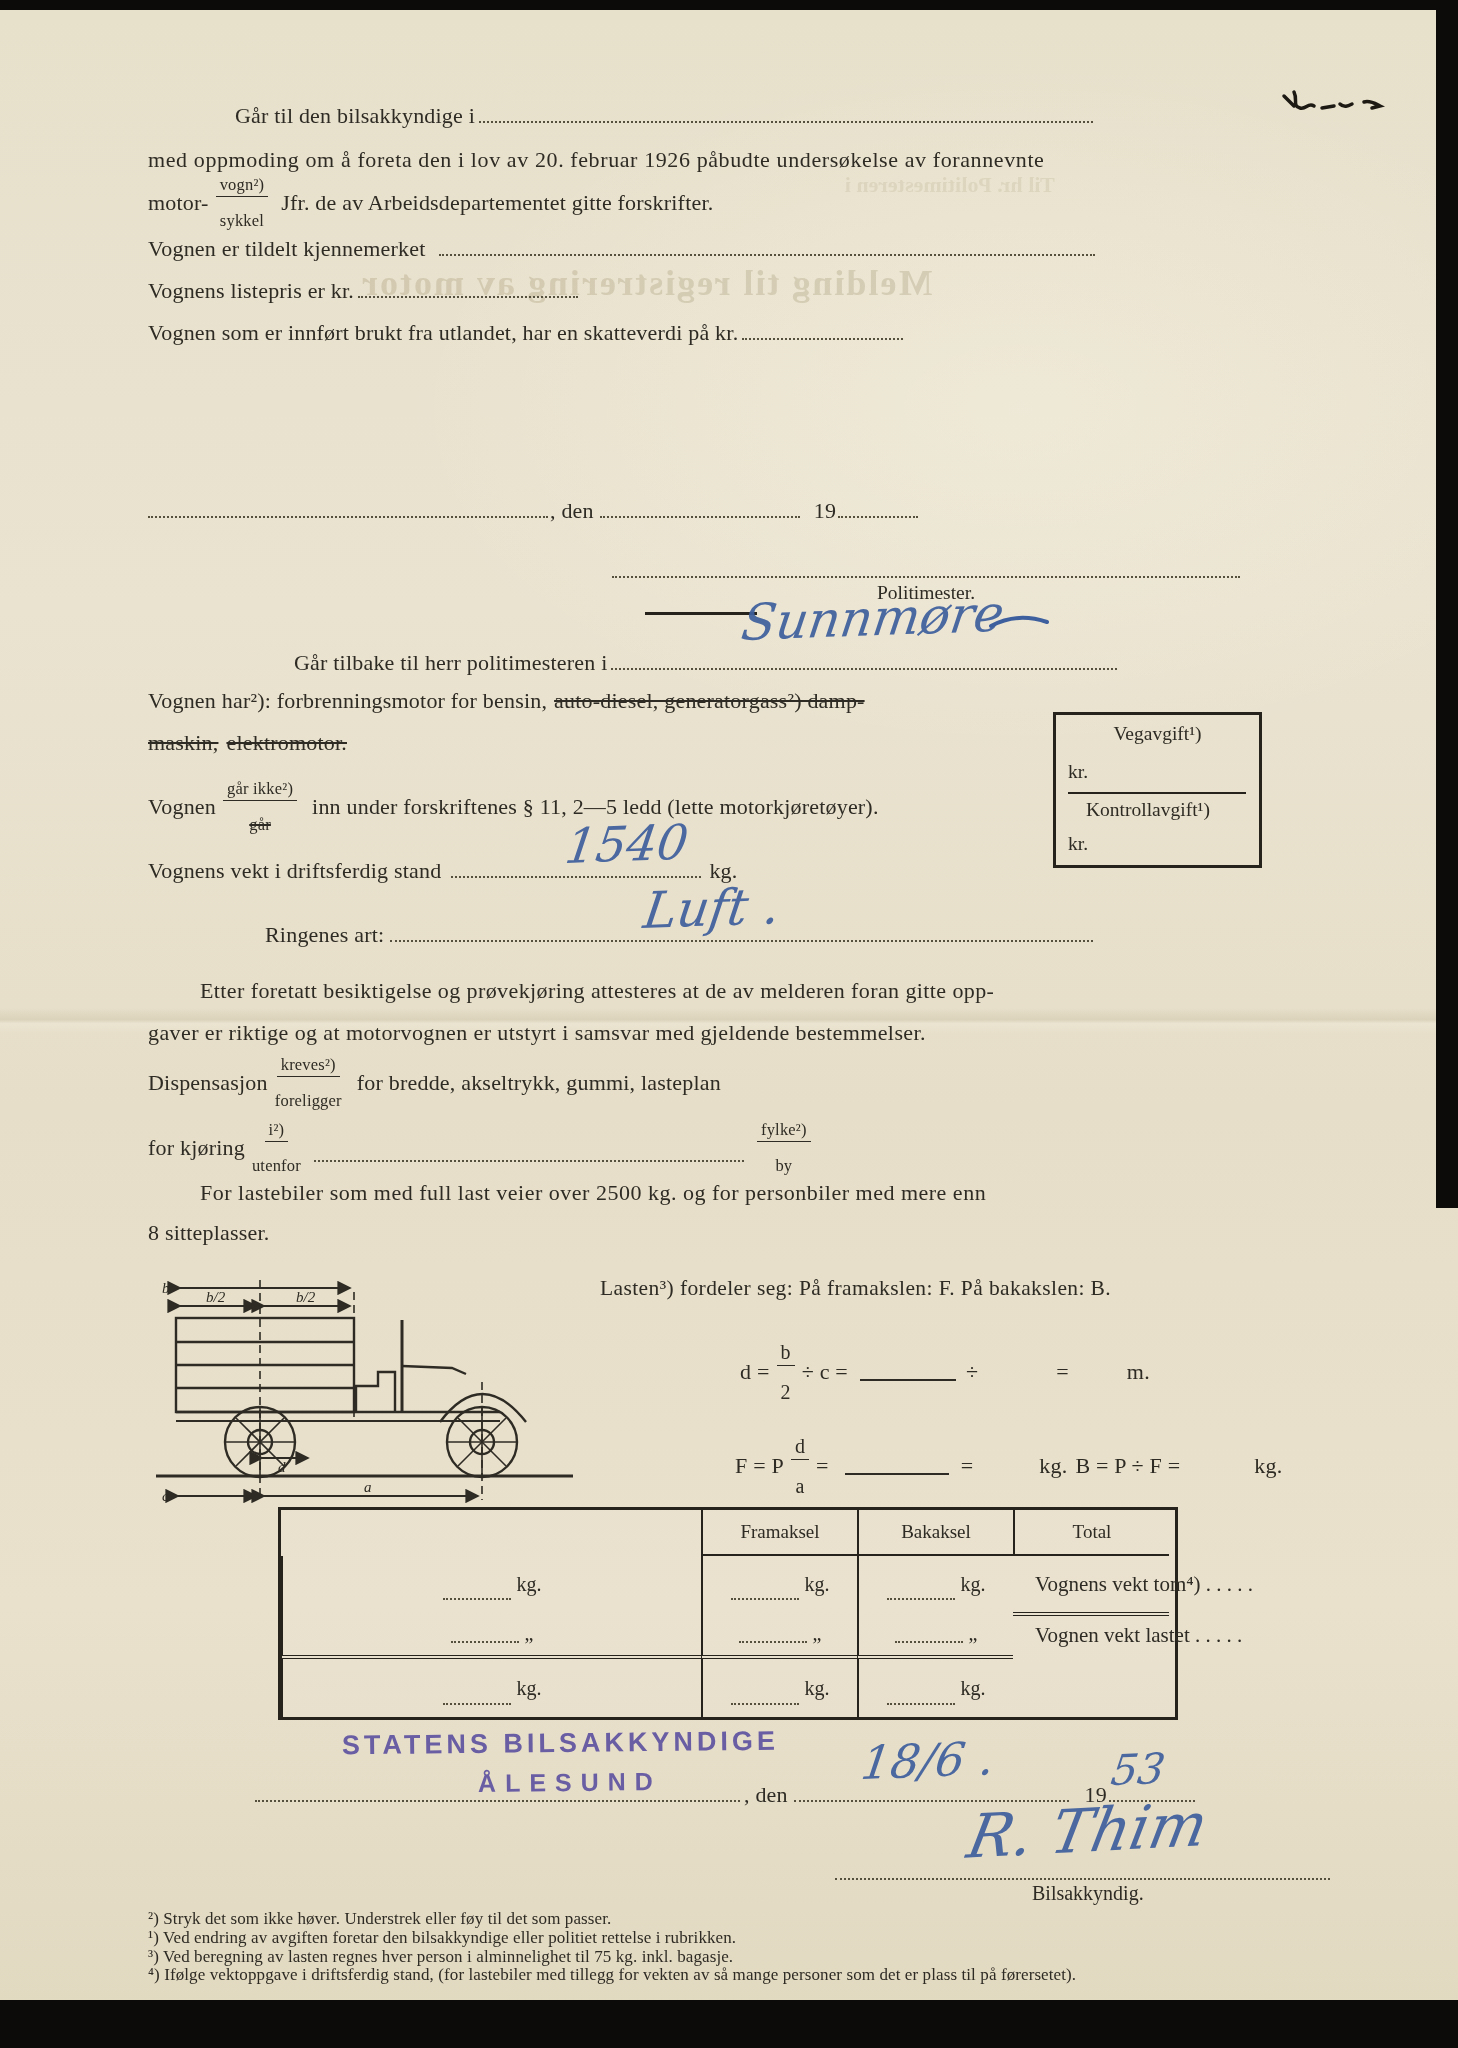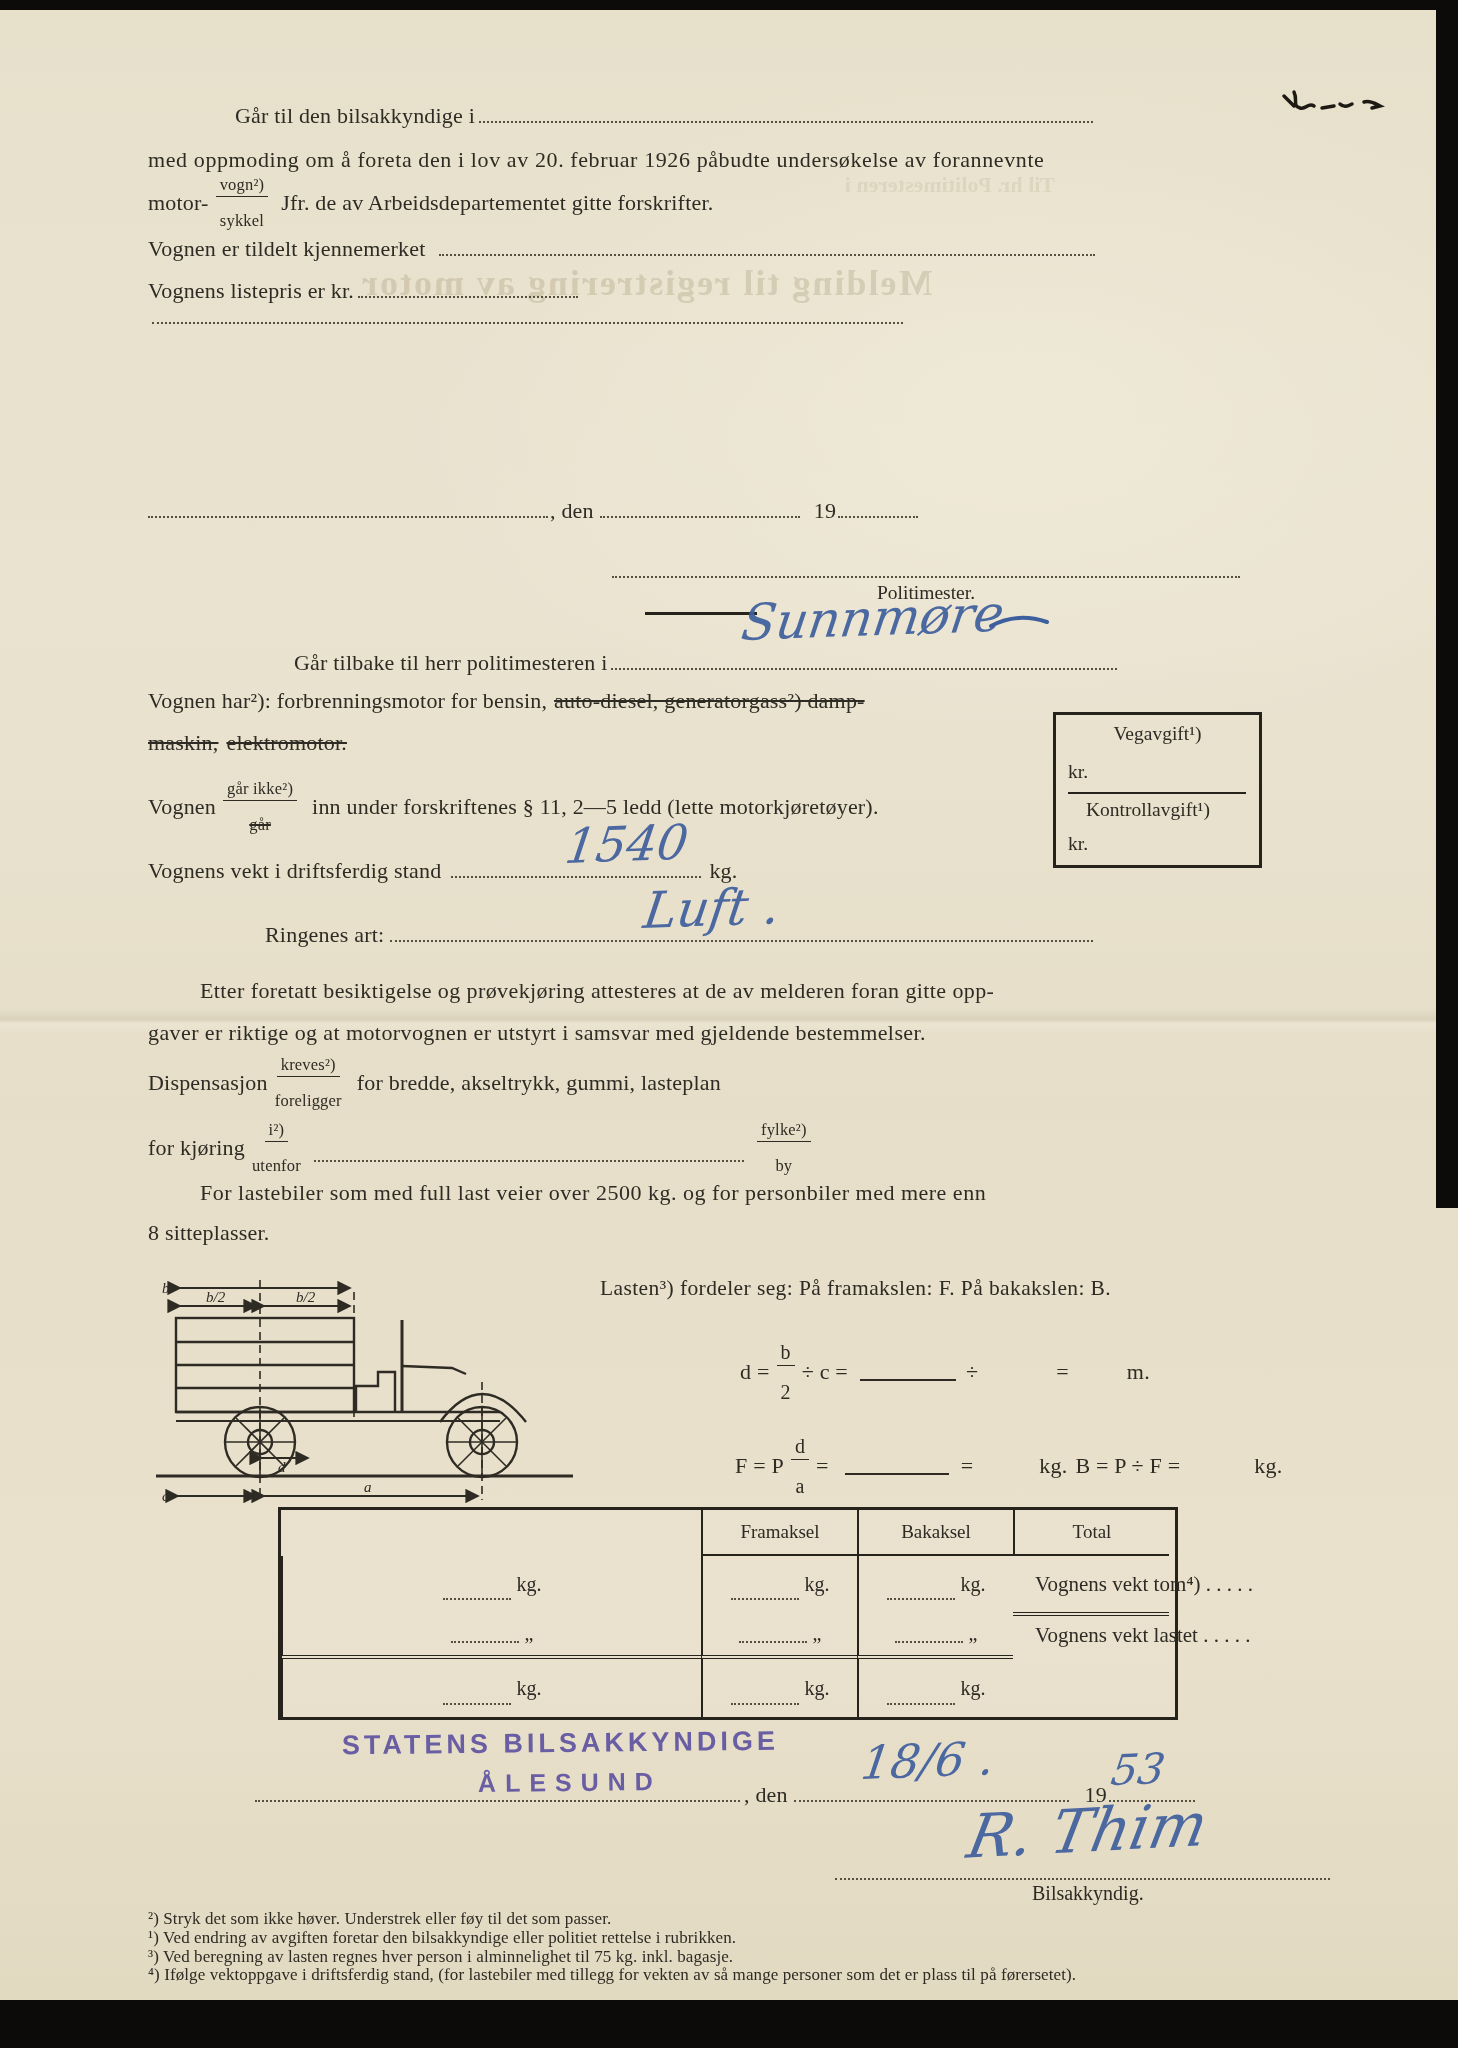--- a/index.html
+++ b/index.html
@@ -96,20 +96,21 @@
     <span>Vognen er tildelt kjennemerket</span>
     <span class="dots grow" style="margin-left:14px;"></span>
   </div>
 
   <div class="row t" style="left:148px;top:268px;width:430px;">
     <span>Vognens listepris er kr.</span>
     <span class="dots grow" style="margin-left:4px;"></span>
   </div>
 
   <div class="row t" style="left:148px;top:310px;width:755px;">
+    <span>Vognen som er innført brukt fra utlandet, har en skatteverdi på kr.</span>
     <span class="dots grow" style="margin-left:4px;"></span>
   </div>
 
   <div class="row t" style="left:148px;top:488px;width:800px;">
     <span class="dots" style="width:400px;"></span>
     <span style="margin:0 6px 0 2px;">, den</span>
     <span class="dots" style="width:200px;"></span>
     <span style="margin:0 2px 0 14px;">19</span>
     <span class="dots" style="width:80px;"></span>
   </div>
@@ -337,21 +338,21 @@
       </div>
     <div class="cell dcol">
         <span class="fill"></span>
         <span class="unit">„</span>
       </div>
     <div class="cell dcol">
         <span class="fill"></span>
         <span class="unit">„</span>
       </div>
 
-    <div class="cell lab dbl">Vognens vekt lastet  .  .  .  .  .</div>
+    <div class="cell lab dbl">Vognen vekt lastet  .  .  .  .  .</div>
     <div class="cell dcol dbl">
         <span class="fill"></span>
         <span class="unit">kg.</span>
       </div>
     <div class="cell dcol dbl">
         <span class="fill"></span>
         <span class="unit">kg.</span>
       </div>
     <div class="cell dcol dbl">
         <span class="fill"></span>

